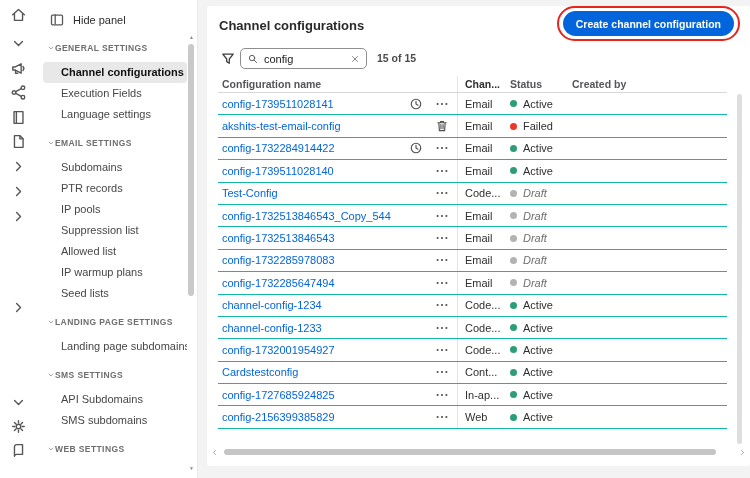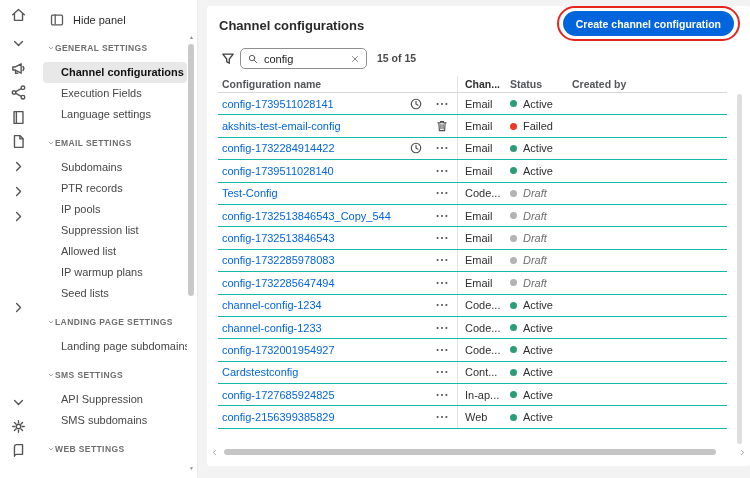--- a/index.html
+++ b/index.html
@@ -216,21 +216,21 @@
       </div>
       <div class="side-item">Landing page subdomains</div>
       <div class="sec-head">
         <span class="icn">
           <svg viewBox="0 0 16 16" fill="none" stroke="currentColor" stroke-width="1.3" stroke-linecap="round" stroke-linejoin="round">
             <path d="M4.3 6.2 8 9.9l3.7-3.7"></path>
           </svg>
         </span>
         <span>SMS SETTINGS</span>
       </div>
-      <div class="side-item">API Suppression</div>
+      <div class="side-item">API Subdomains</div>
       <div class="side-item">SMS subdomains</div>
       <div class="sec-head">
         <span class="icn">
           <svg viewBox="0 0 16 16" fill="none" stroke="currentColor" stroke-width="1.3" stroke-linecap="round" stroke-linejoin="round">
             <path d="M4.3 6.2 8 9.9l3.7-3.7"></path>
           </svg>
         </span>
         <span>WEB SETTINGS</span>
       </div>
     </div>

